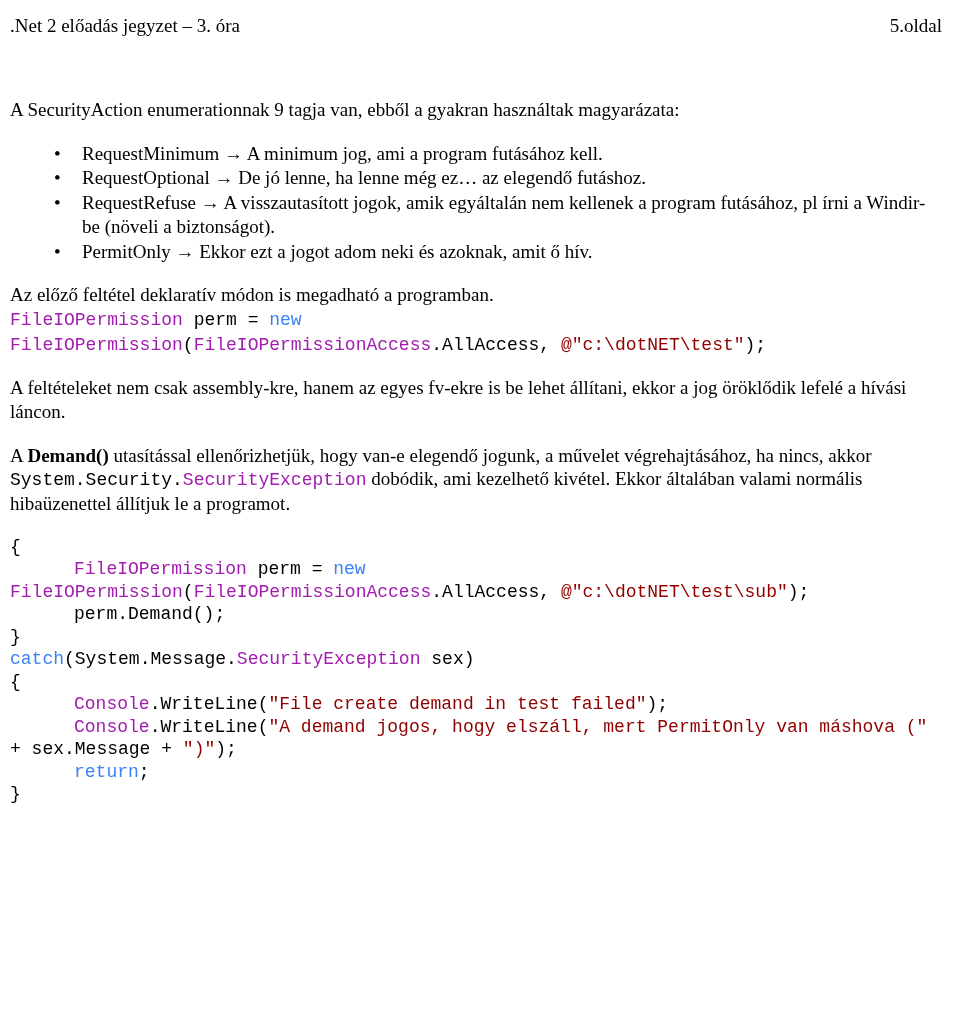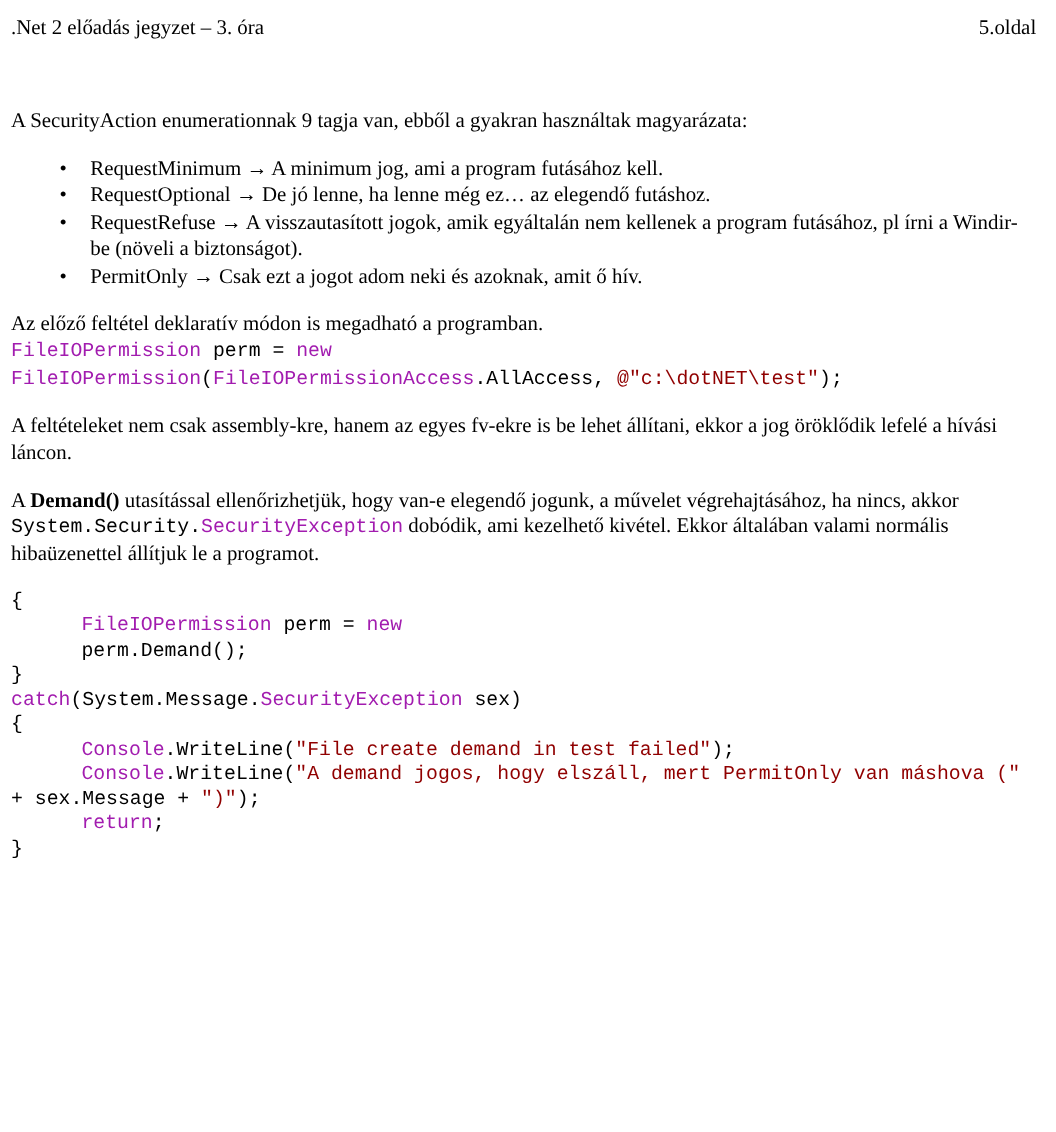--- a/index.html
+++ b/index.html
@@ -42,21 +42,21 @@
     content: "•";
     position: absolute;
     left: 20px;
     top: 0;
     font-size: 19px;
   }
   .mono, code {
     font-family: "Courier New", Courier, monospace;
     font-size: 18px;
   }
-  .kw   { color: #a21caf; }
+  .kw   { color: #3b82f6; }
   .cls  { color: #a21caf; }
   .str  { color: #900000; }
   .indent { margin-left: 64px; display: inline-block; }
 </style>
 </head>
 <body>
 
 <div class="header-row">
   <div class="header-left">.Net 2 előadás jegyzet – 3. óra</div>
   <div class="header-right">5.oldal</div>
@@ -76,21 +76,21 @@
     <span>De jó lenne, ha lenne még ez… az elegendő futáshoz.</span>
   </li>
   <li>
     <span>RequestRefuse</span>
     <span> → </span>
     <span>A visszautasított jogok, amik egyáltalán nem kellenek a program futásához, pl írni a Windir-be (növeli a biztonságot).</span>
   </li>
   <li>
     <span>PermitOnly</span>
     <span> → </span>
-    <span>Csak ezt a jogot adom neki és azoknak, amit ő hív.</span>
+    <span>Ekkor ezt a jogot adom neki és azoknak, amit ő hív.</span>
   </li>
 </ul>
 
 <div>
   <span>Az előző feltétel deklaratív módon is megadható a programban.</span><br>
   <span class="mono">
     <span class="cls">FileIOPermission</span><span> perm = </span><span class="kw">new</span>
   </span><br>
   <span class="mono">
     <span class="cls">FileIOPermission</span><span>(</span><span class="cls">FileIOPermissionAccess</span><span>.AllAccess, </span><span class="str">@"c:\dotNET\test"</span><span>);</span>
@@ -101,20 +101,23 @@
 
 <p>
   <span>A </span><b>Demand()</b><span> utasítással ellenőrizhetjük, hogy van-e elegendő jogunk, a művelet végrehajtásához, ha nincs, akkor </span><span class="mono">System.Security.</span><span class="mono cls">SecurityException</span><span> dobódik, ami kezelhető kivétel. Ekkor általában valami normális hibaüzenettel állítjuk le a programot.</span>
 </p>
 
 <div class="mono">
   <div>{</div>
   <div>
     <span class="indent"></span><span class="cls">FileIOPermission</span><span> perm = </span><span class="kw">new</span>
   </div>
+  <div>
+    <span class="cls">FileIOPermission</span><span>(</span><span class="cls">FileIOPermissionAccess</span><span>.AllAccess, </span><span class="str">@"c:\dotNET\test\sub"</span><span>);</span>
+  </div>
   <div><span class="indent"></span><span>perm.Demand();</span></div>
   <div>}</div>
   <div>
     <span class="kw">catch</span><span>(System.Message.</span><span class="cls">SecurityException</span><span> sex)</span>
   </div>
   <div>{</div>
   <div>
     <span class="indent"></span><span class="cls">Console</span><span>.WriteLine(</span><span class="str">"File create demand in test failed"</span><span>);</span>
   </div>
   <div>

